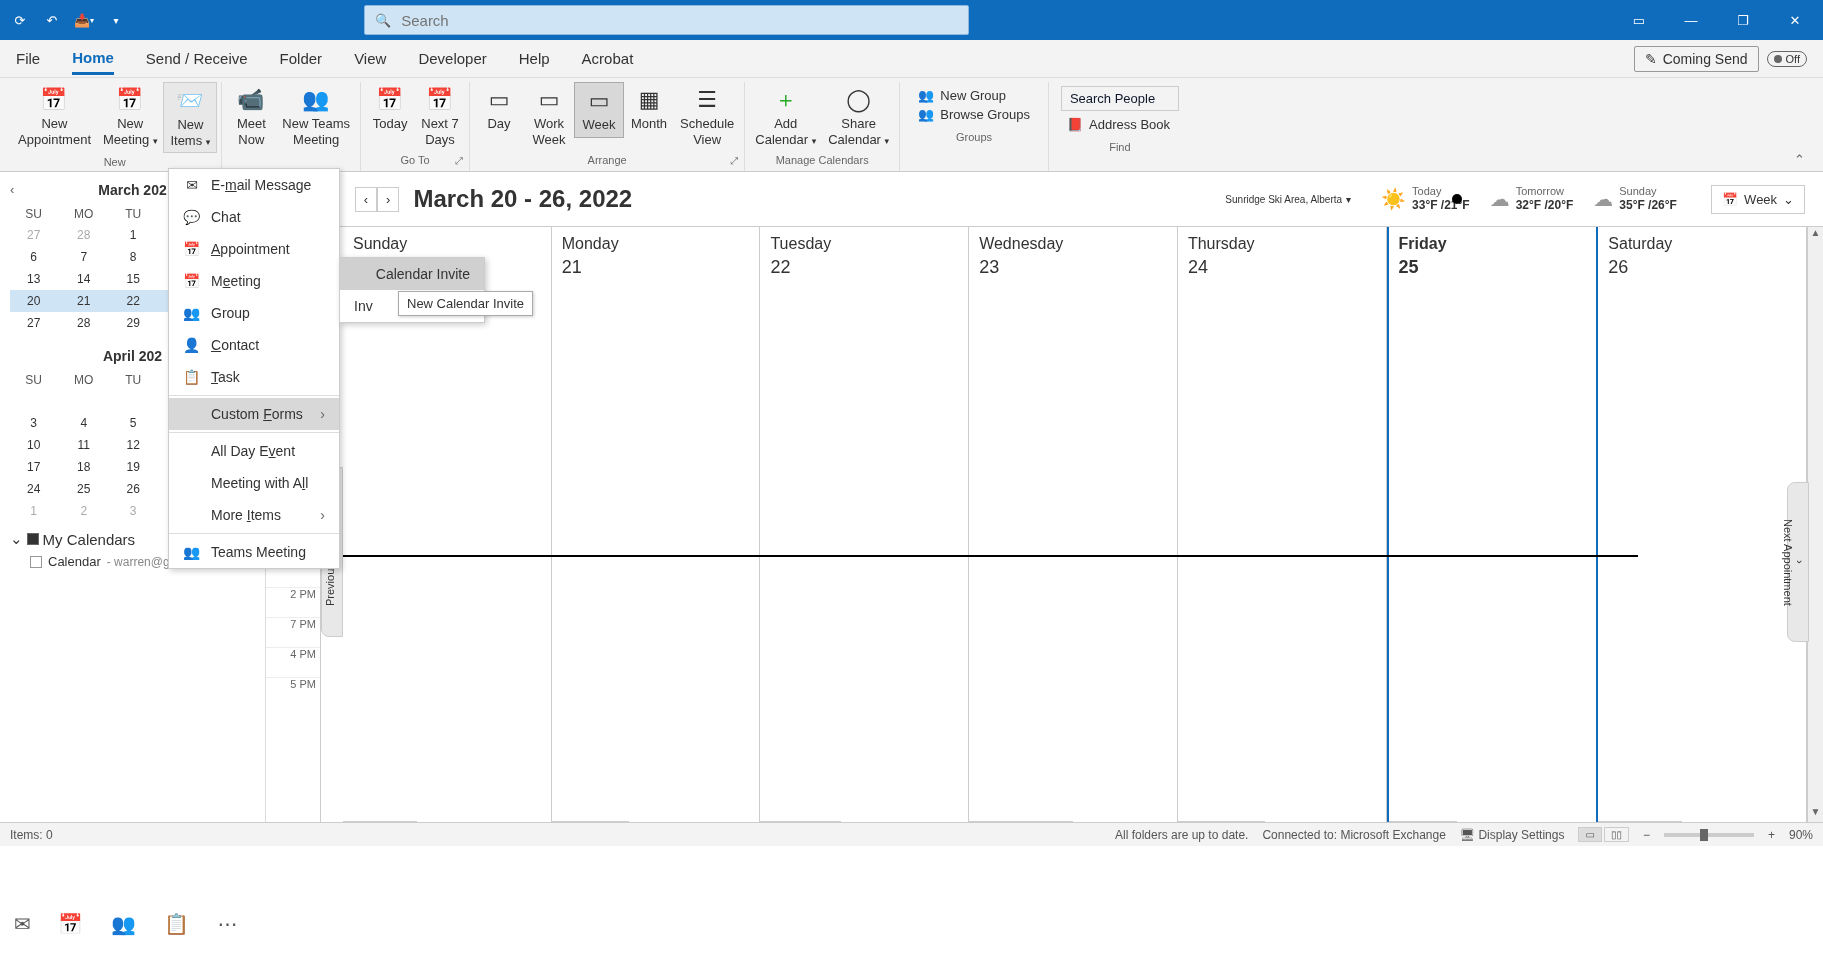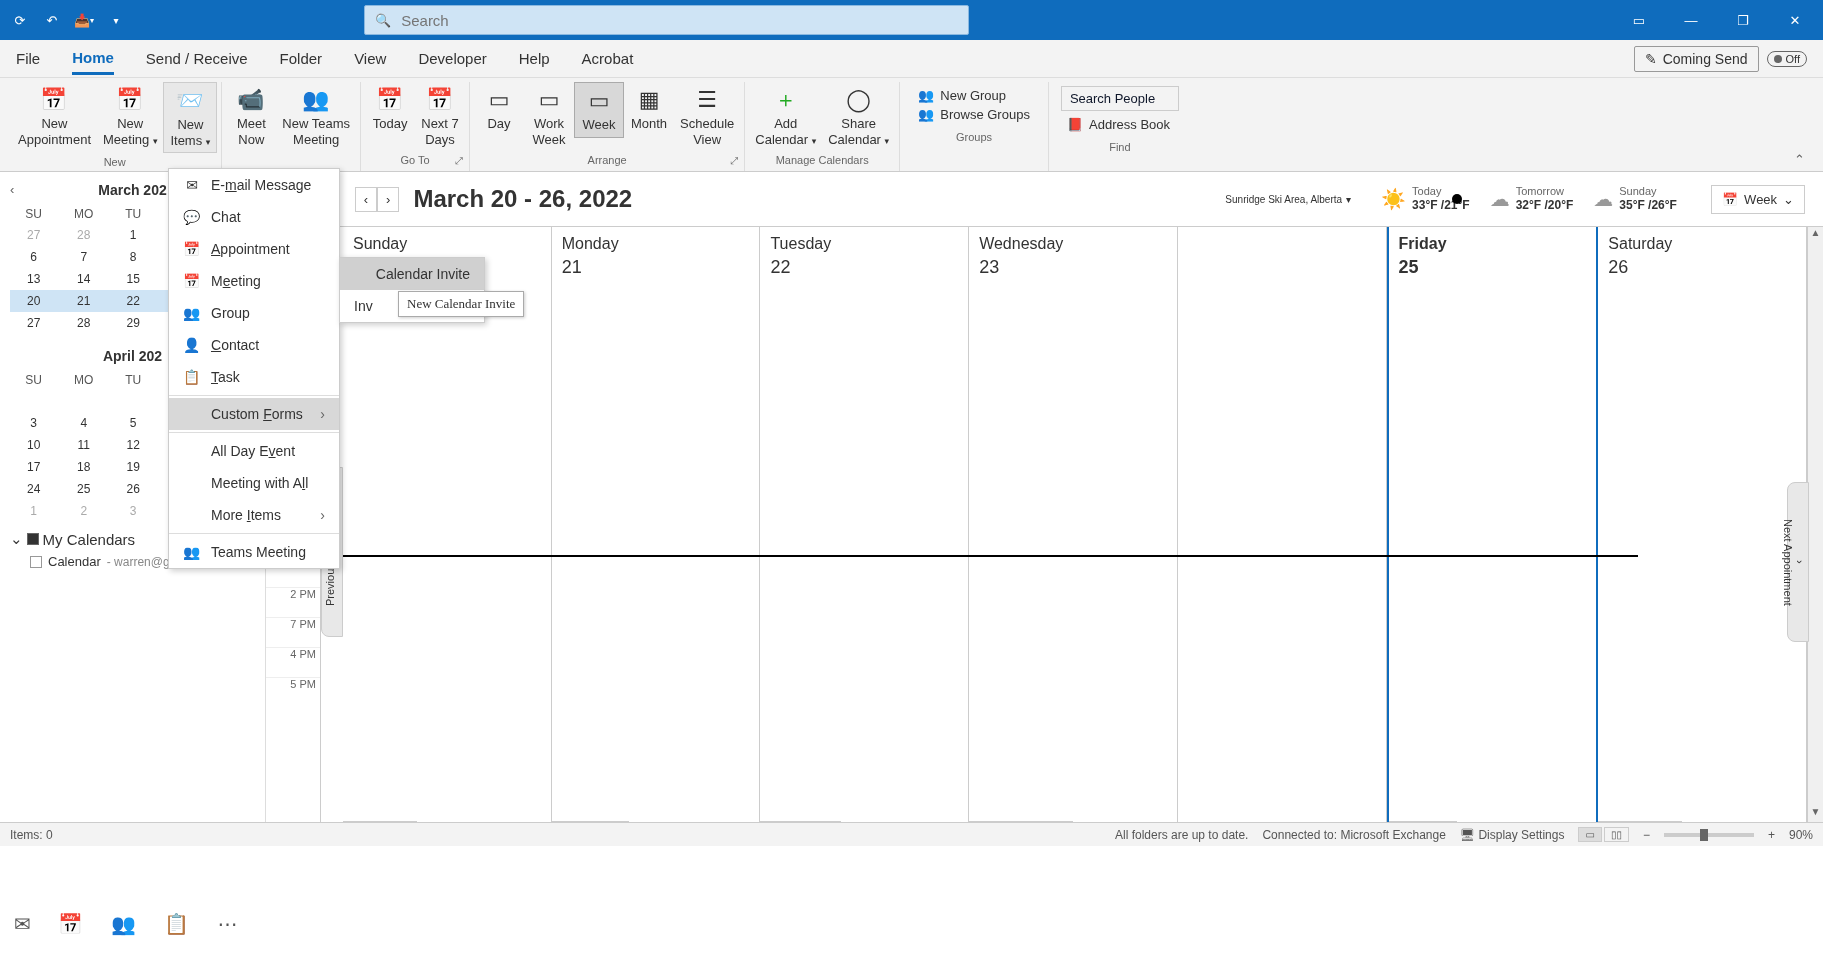--- a/index.html
+++ b/index.html
@@ -100,21 +100,21 @@
 
 .dropdown { position: absolute; top: 168px; left: 168px; background: #fff; border: 1px solid #ccc; box-shadow: 2px 2px 6px rgba(0,0,0,0.2); width: 172px; z-index: 100; }
 .dropdown .ditem { padding: 8px 14px; display: flex; align-items: center; gap: 10px; font-size: 14px; cursor: pointer; position: relative; }
 .dropdown .ditem.hover { background: #d8d8d8; }
 .dropdown .ditem .arrow { margin-left: auto; color: #666; }
 .dropdown .ditem .icn { width: 18px; text-align: center; font-size: 14px; }
 .dropdown .sep { height: 1px; background: #ddd; margin: 2px 0; }
 .submenu { position: absolute; top: 257px; left: 339px; background: #fff; border: 1px solid #ccc; box-shadow: 2px 2px 6px rgba(0,0,0,0.2); width: 146px; z-index: 101; }
 .submenu .ditem { padding: 8px 14px; text-align: right; font-size: 14px; }
 .submenu .ditem.hover { background: #d0d0d0; }
-.tooltip { position: absolute; top: 291px; left: 398px; background: #fff; border: 1px solid #aaa; padding: 4px 8px; font-size: 13px; z-index: 102; box-shadow: 1px 1px 3px rgba(0,0,0,0.2); font-family: Liberation Serif, serif; }
+.tooltip { position: absolute; top: 291px; left: 398px; background: #fff; border: 1px solid #aaa; padding: 4px 8px; font-size: 13px; z-index: 102; box-shadow: 1px 1px 3px rgba(0,0,0,0.2); }
 
 .underline-char { text-decoration: underline; }
 </style>
 </head>
 <body>
 
 <div class="titlebar">
   <div class="qa">
     <div class="qa-btn">⟳</div>
     <div class="qa-btn">↶</div>
@@ -530,20 +530,24 @@
             <div class="slot alt"></div>
             <div class="slot"></div>
             <div class="slot alt"></div>
             <div class="slot"></div>
             <div class="slot alt"></div>
             <div class="slot"></div>
             <div class="slot alt"></div>
             <div class="slot"></div>
           </div>
           <div class="day-col">
+            <div class="dhd">
+              <div class="dname">Thursday</div>
+              <div class="dnum">24</div>
+            </div>
             <div class="allday"></div>
             <div class="slot"></div>
             <div class="slot alt"></div>
             <div class="slot"></div>
             <div class="slot alt"></div>
             <div class="slot"></div>
             <div class="slot alt"></div>
             <div class="slot"></div>
             <div class="slot alt"></div>
             <div class="slot"></div>

